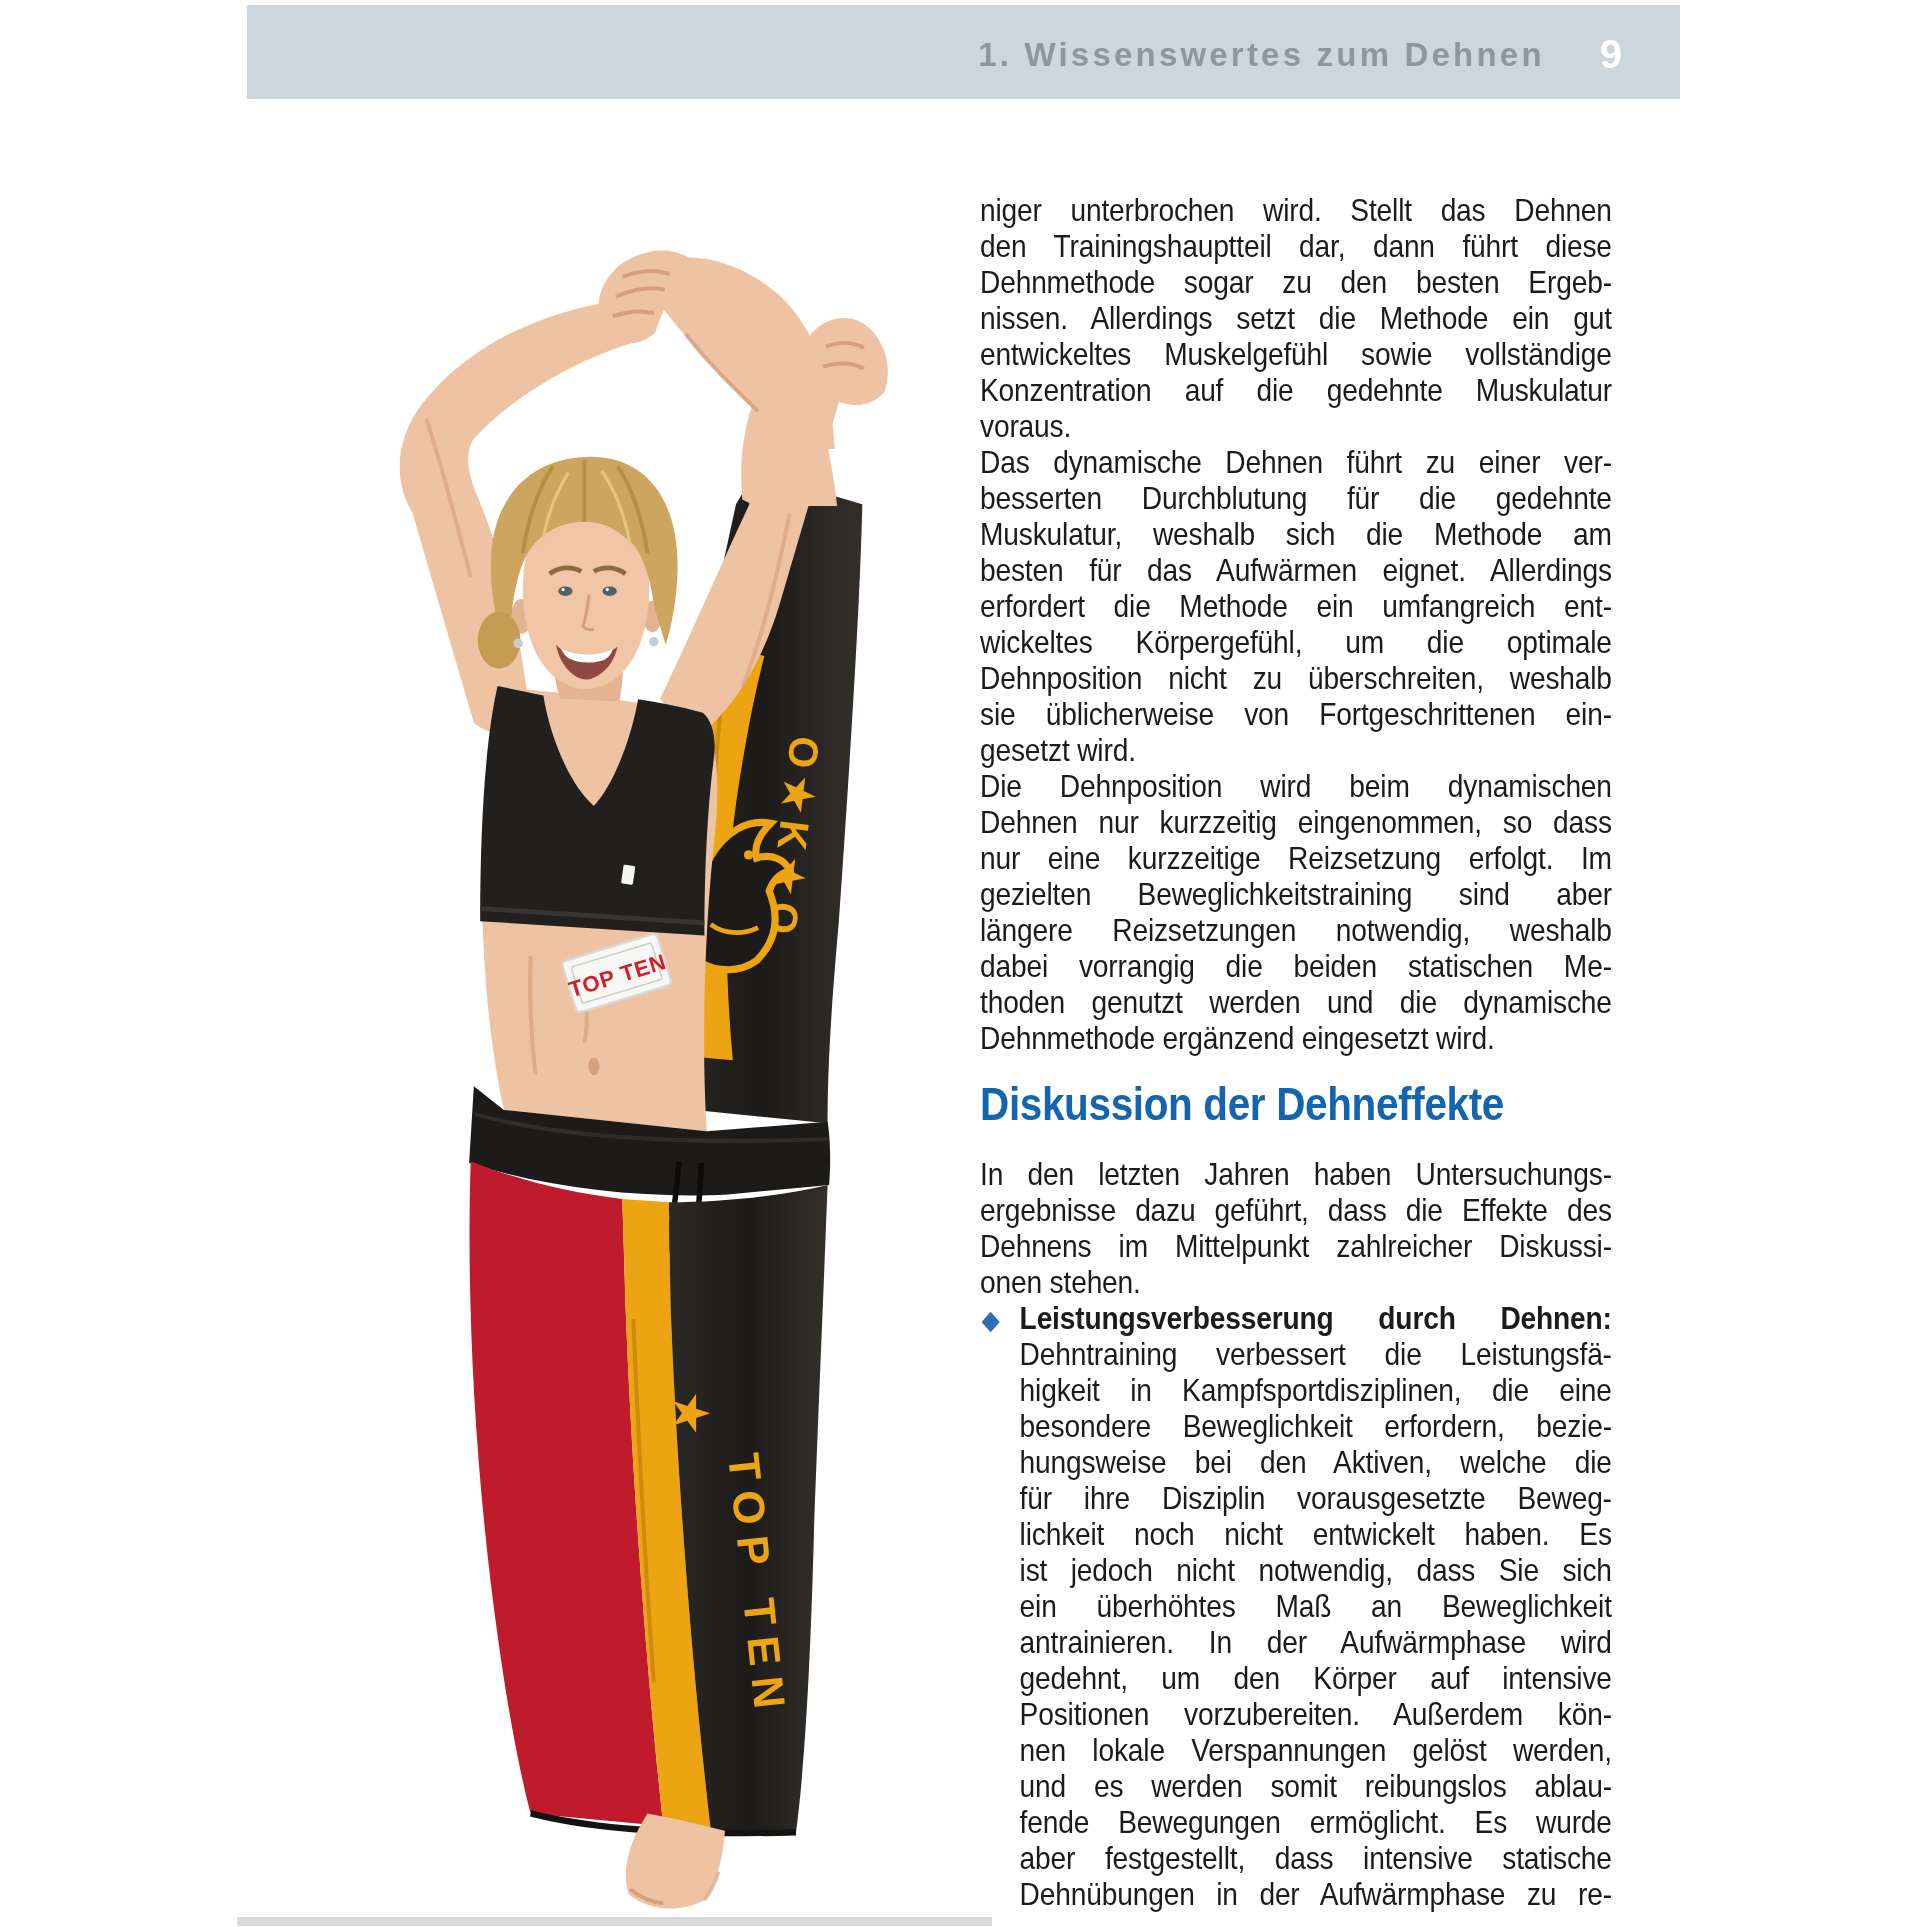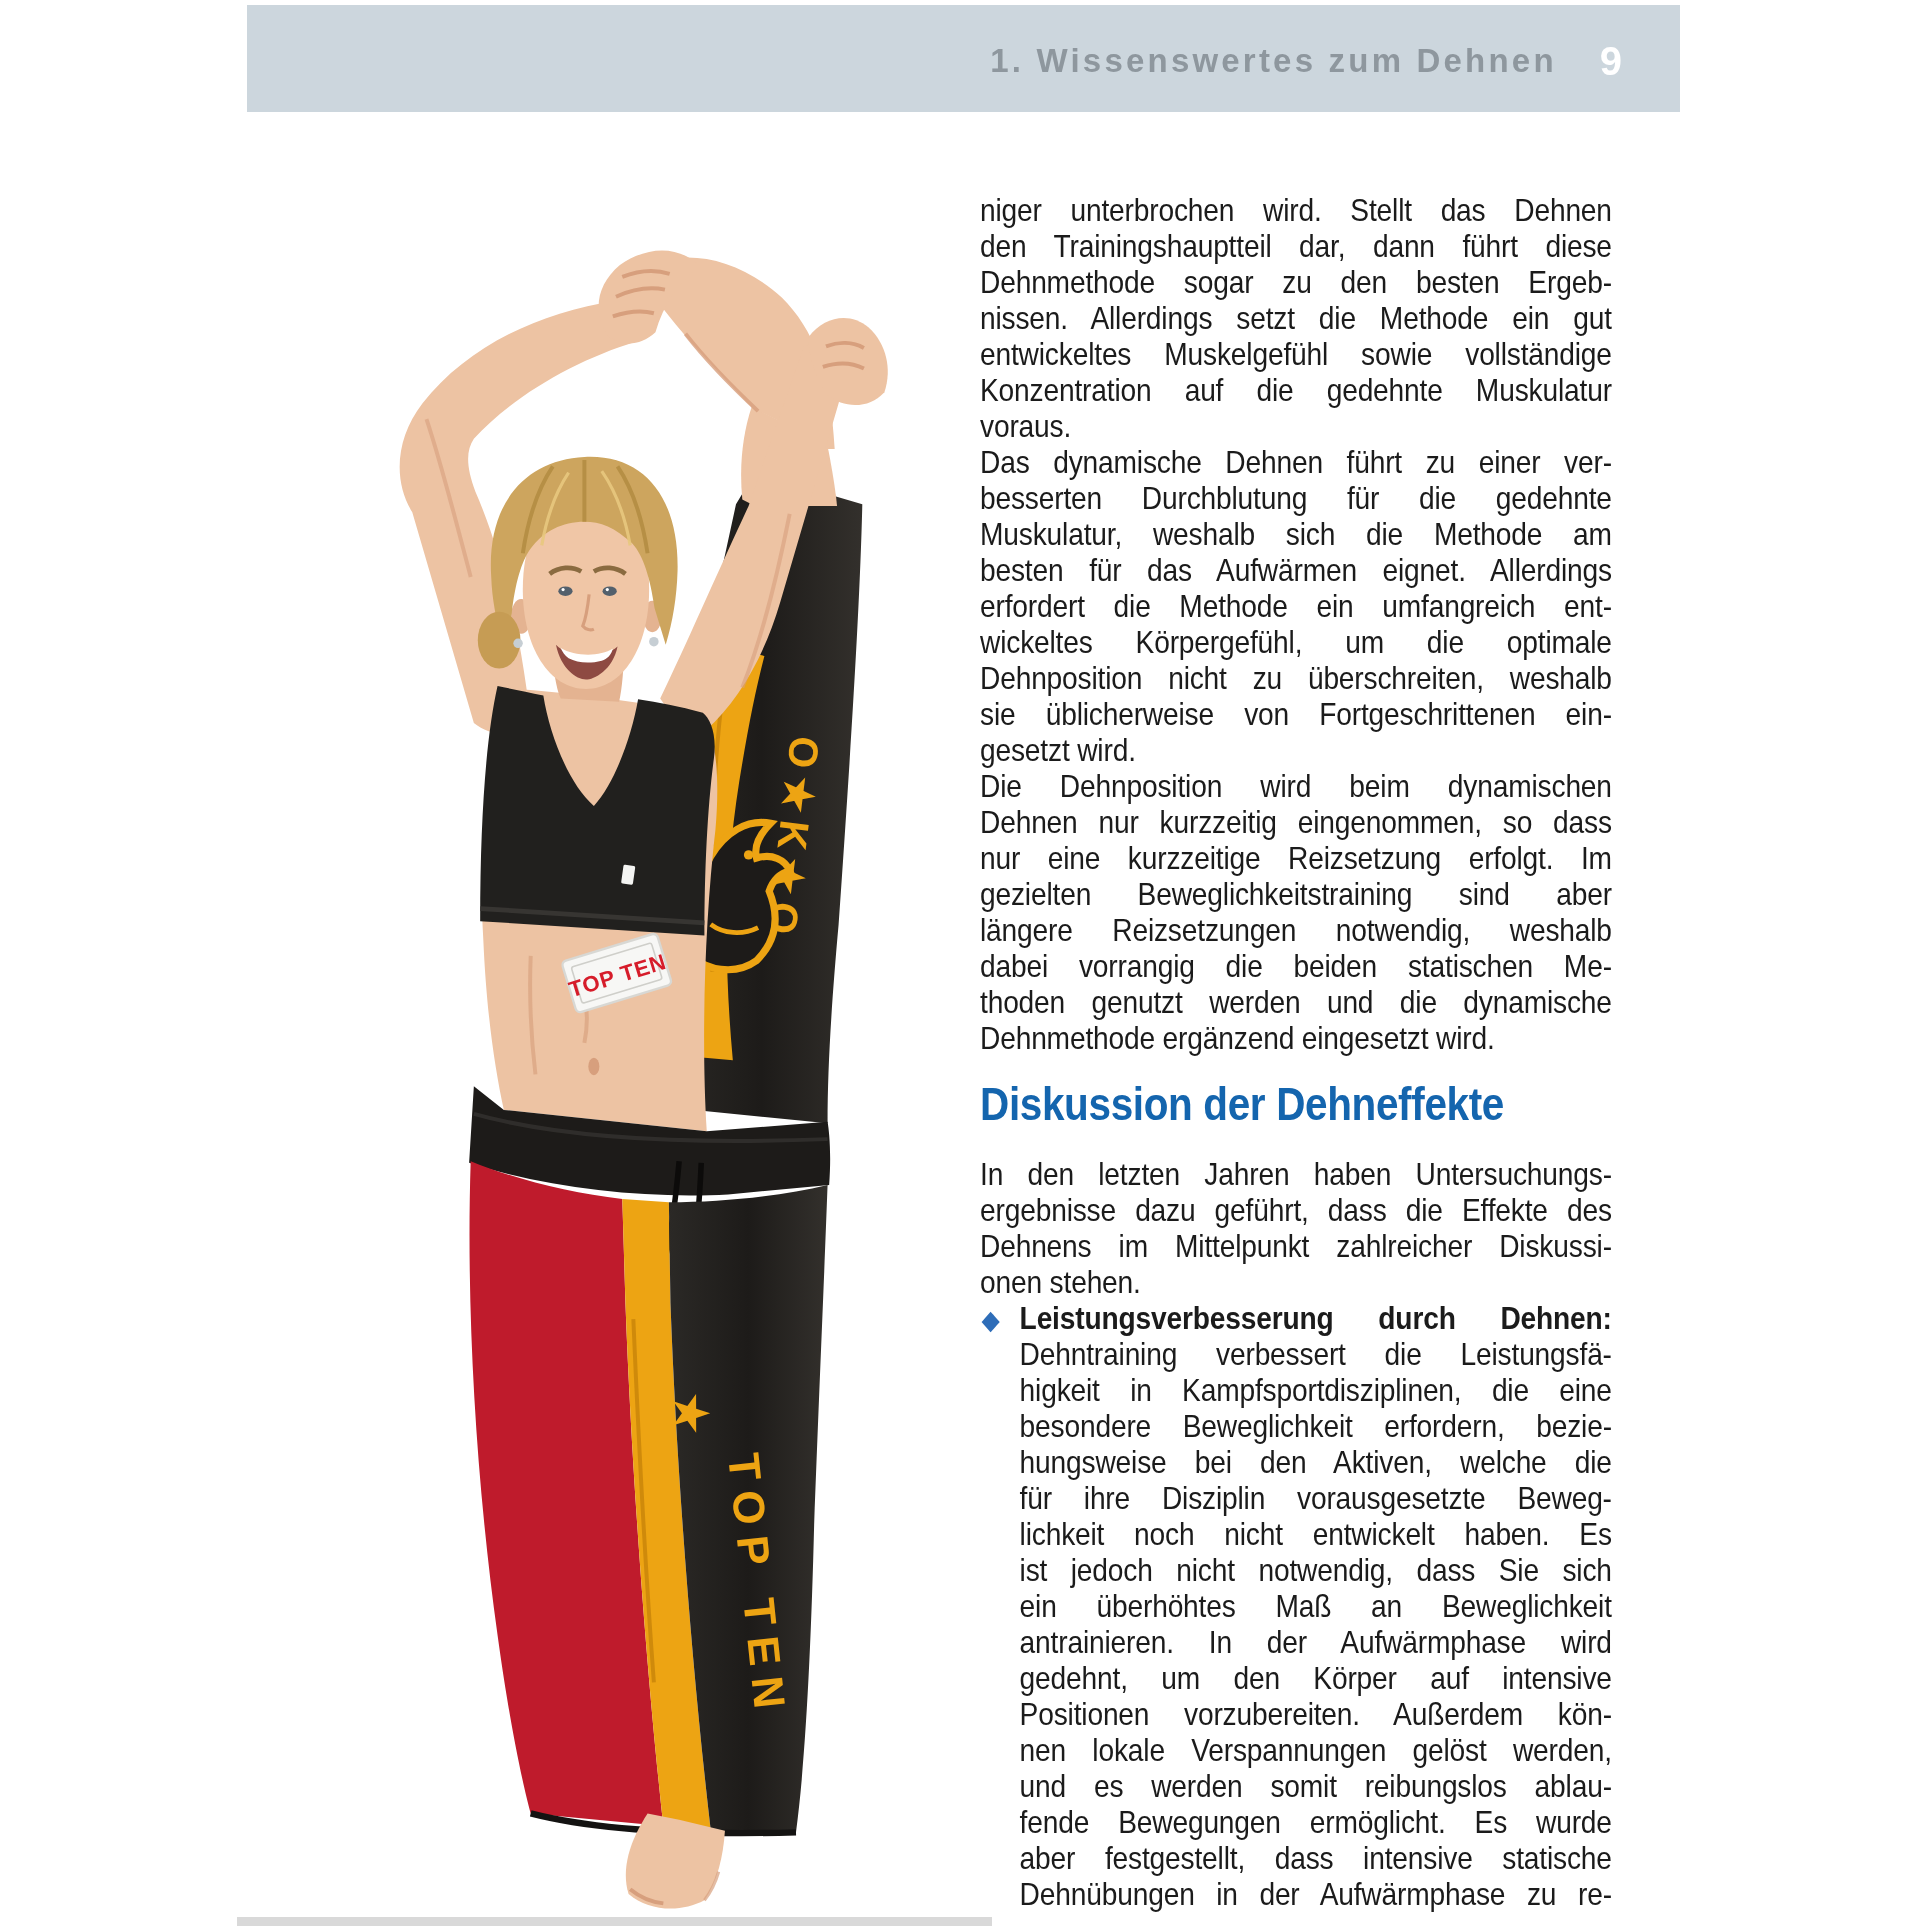--- a/index.html
+++ b/index.html
@@ -2,23 +2,23 @@
 <html style="font-size:12.6px"><head>
 <meta charset="utf-8">
 <style>
   html,body{margin:0;padding:0;}
   body{
     width:1928px;height:1928px;position:relative;background:#ffffff;
     font-family:"Liberation Sans","DejaVu Sans",sans-serif;overflow:hidden;
   }
   
   .header-bar{
-    position:absolute;left:247px;top:4.7px;width:1433px;height:107px;
+    position:absolute;left:247px;top:4.7px;width:1433px;height:94px;
     background:#ccd6dd;display:flex;align-items:center;justify-content:flex-end;
-    gap:43px;padding-right:58px;box-sizing:border-box;
+    gap:55px;padding-right:58px;box-sizing:border-box;
   }
   .header-title{
     color:#8e979e;font-weight:bold;font-size:33px;letter-spacing:3.2px;white-space:nowrap;
     padding-top:6.3px;
   }
   .header-pagenum{
     color:#ffffff;font-weight:bold;font-size:40px;padding-top:6.3px;
   }
   
   .photo-wrap{position:absolute;left:237px;top:134px;width:679px;height:1786px;}

